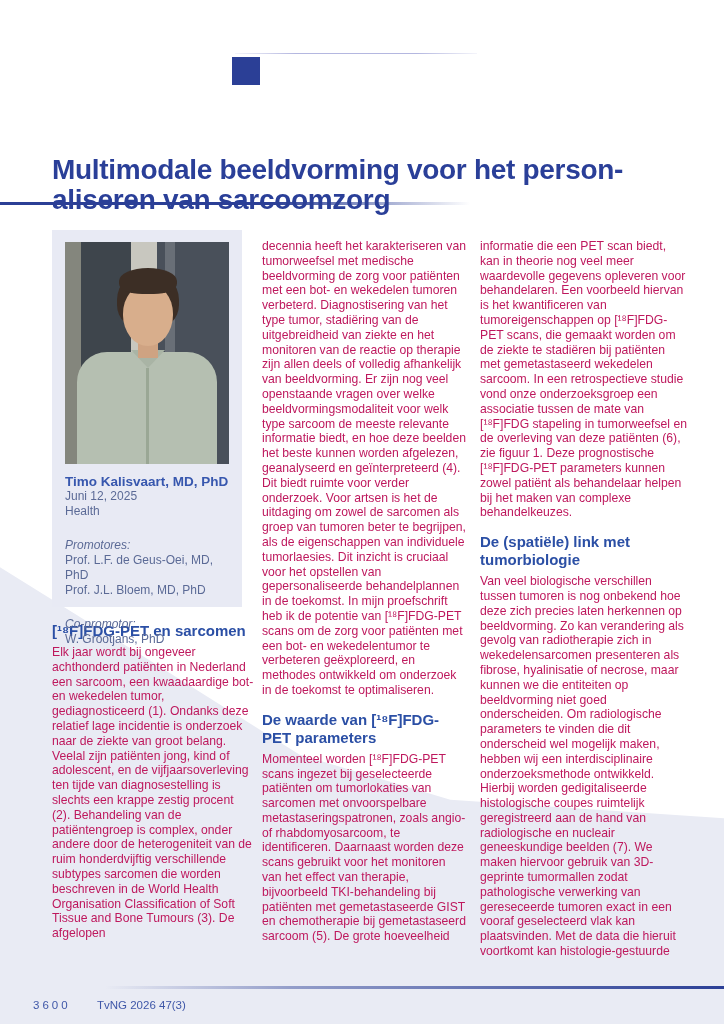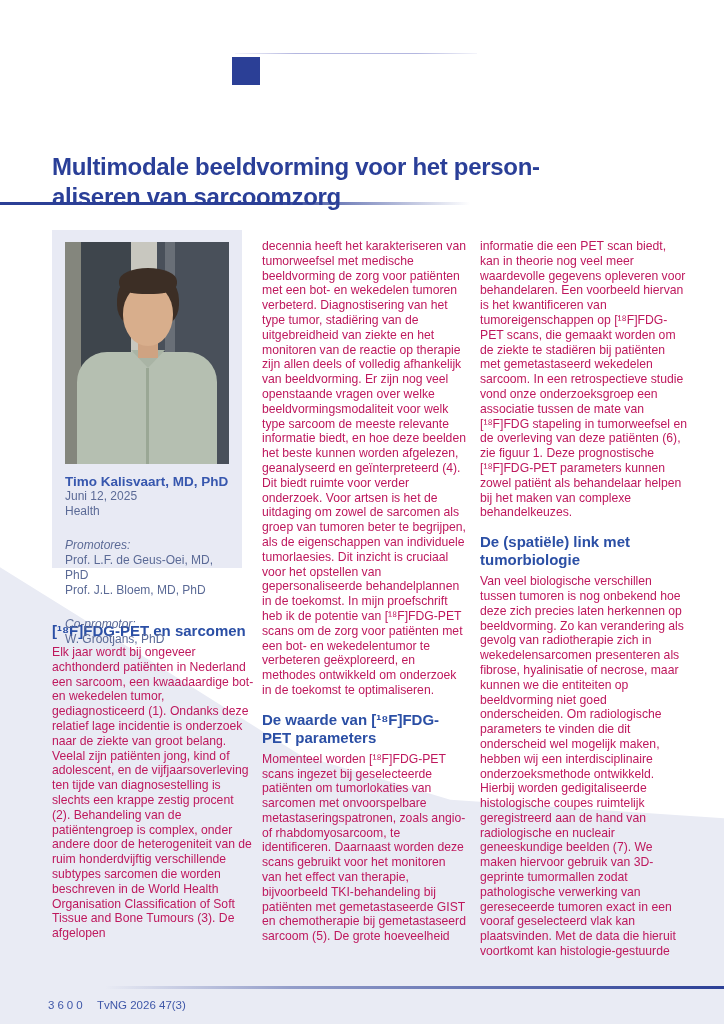--- a/index.html
+++ b/index.html
@@ -20,29 +20,29 @@
   .kicker-rule{
     position:absolute;top:53px;left:235px;width:242px;height:1px;z-index:2;
     background:linear-gradient(to right,rgba(150,154,210,.1),#b4b7e0 25%,#b4b7e0 75%,rgba(150,154,210,.1));
   }
   .accent-square{
     position:absolute;top:57px;left:232px;width:28px;height:28px;
     background:#2b3f96;z-index:2;
   }
   .page-title{
     position:absolute;top:136px;left:52px;width:644px;z-index:2;
-    font-size:24px;line-height:30px;font-weight:bold;color:#2a3f98;letter-spacing:-.3px;
+    font-size:28px;line-height:30px;font-weight:bold;color:#2a3f98;letter-spacing:-.3px;
   }
   .title-rule{
     position:absolute;top:202px;left:0;width:470px;height:3px;z-index:2;
     background:linear-gradient(to right,#2b3f96 0%,#2b3f96 58%,rgba(43,63,150,0) 100%);
   }
   
   .author-card{
-    position:absolute;top:230px;left:52px;width:190px;height:338px;
+    position:absolute;top:230px;left:52px;width:190px;height:377px;
     background:#e8eaf4;z-index:3;box-sizing:border-box;padding:12px 13px 0 13px;
   }
   .photo{
     position:relative;width:164px;height:222px;overflow:hidden;background:#b7b6ae;
   }
   .ph-strip{position:absolute;top:0;bottom:0;}
   .ph-edge{left:0;width:16px;background:#84867d;}
   .ph-window-a{left:16px;width:50px;background:#3e454c;}
   .ph-pillar{left:66px;width:26px;background:#c8c7bf;}
   .ph-window-b{left:92px;width:72px;background:#49505a;}
@@ -84,21 +84,21 @@
   .body-text{
     font-size:12.2px;line-height:14.8px;color:#be185d;margin:0 0 10px 0;
     text-align:left;
   }
   
   .footer-rule{
     position:absolute;top:986px;left:105px;width:619px;height:3px;z-index:2;
     background:linear-gradient(to right,rgba(43,63,150,0) 0%,rgba(43,63,150,.45) 30%,#2b3f96 100%);
   }
   .footer-page{
-    position:absolute;top:999px;left:48px;font-size:11.5px;letter-spacing:3px;
+    position:absolute;top:999px;left:33px;font-size:11.5px;letter-spacing:3px;
     color:#3f57a8;z-index:2;
   }
   .footer-journal{
     position:absolute;top:999px;left:97px;font-size:11.5px;color:#3f57a8;z-index:2;
   }
 </style>
 </head>
 <body>
 
 <div class="page">

